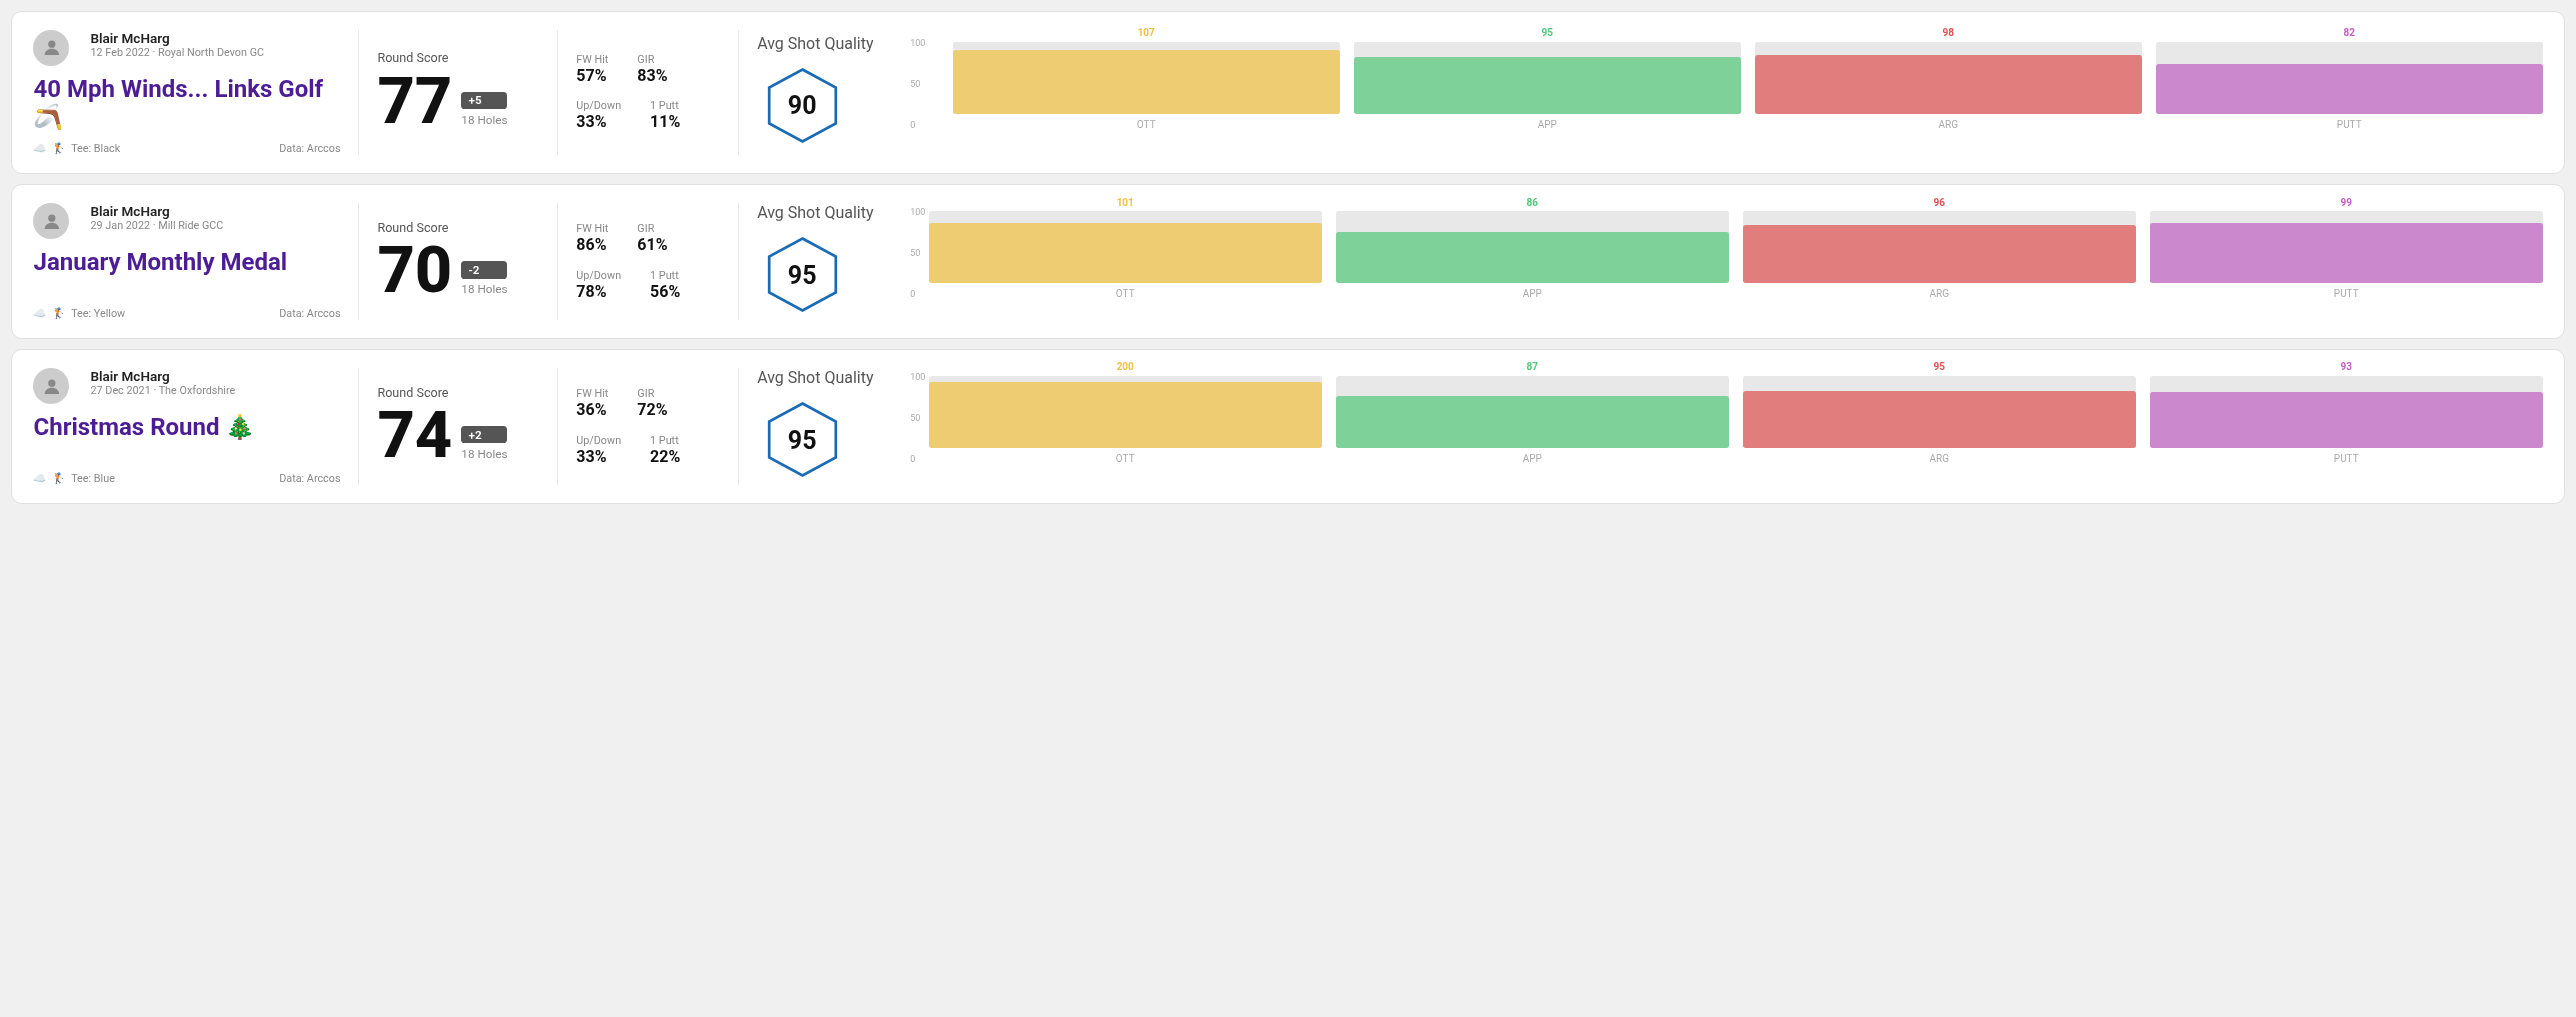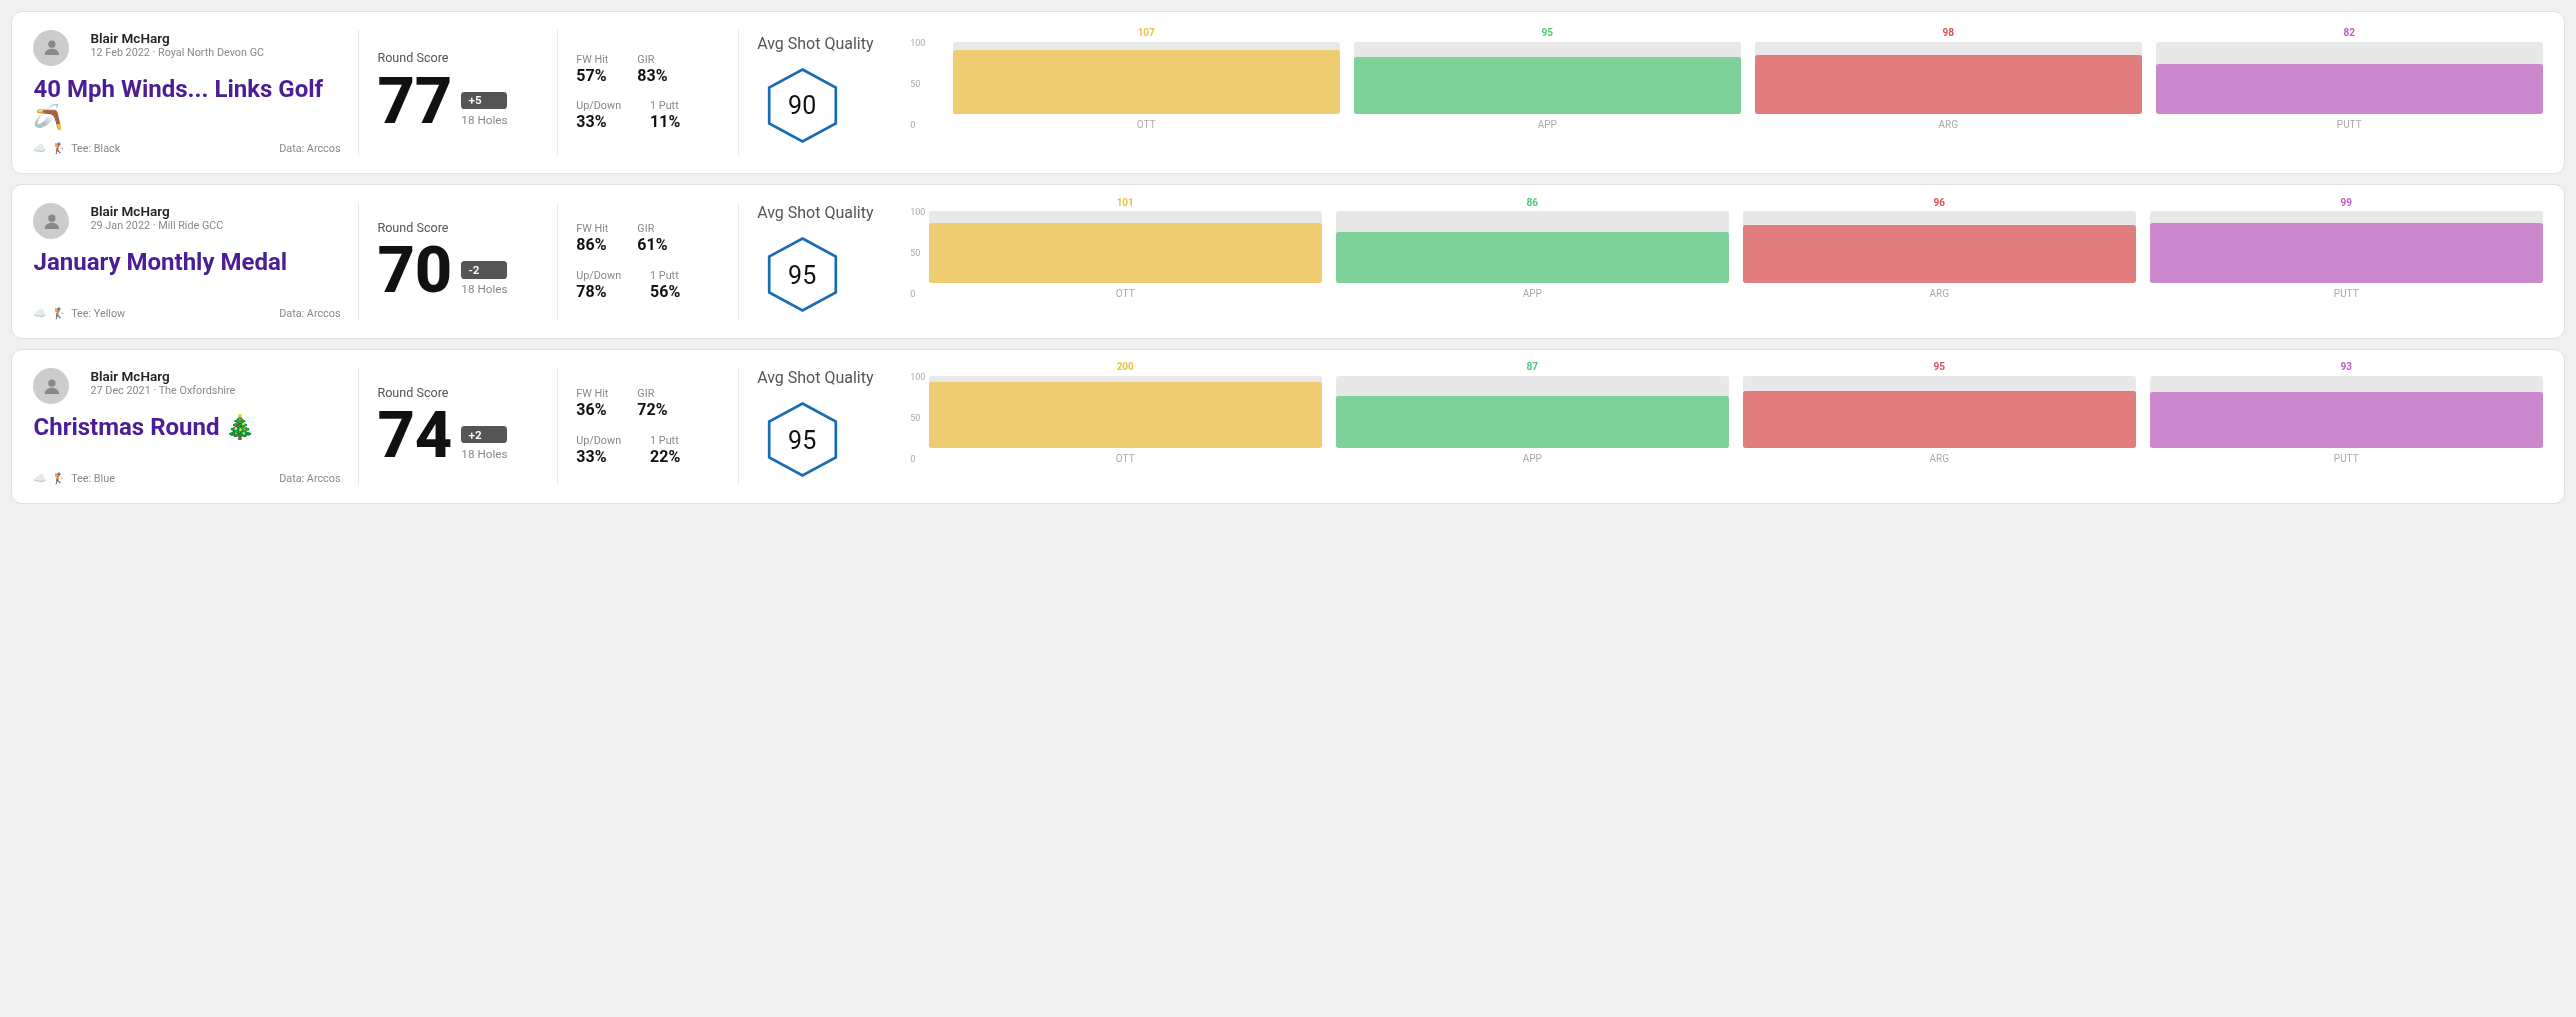--- a/index.html
+++ b/index.html
@@ -179,21 +179,21 @@
       width: 90px;
       height: 90px;
       position: relative;
     }
     .hexagon {
       width: 81px;
       height: 81px;
     }
     .hex-number {
       font-size: 25px;
-      font-weight: 400;
+      font-weight: 700;
       color: #111;
       position: absolute;
       top: 50%;
       left: 50%;
       transform: translate(-50%, -50%);
     }
     .chart-section {
       flex: 1;
       display: flex;
       flex-direction: column;

